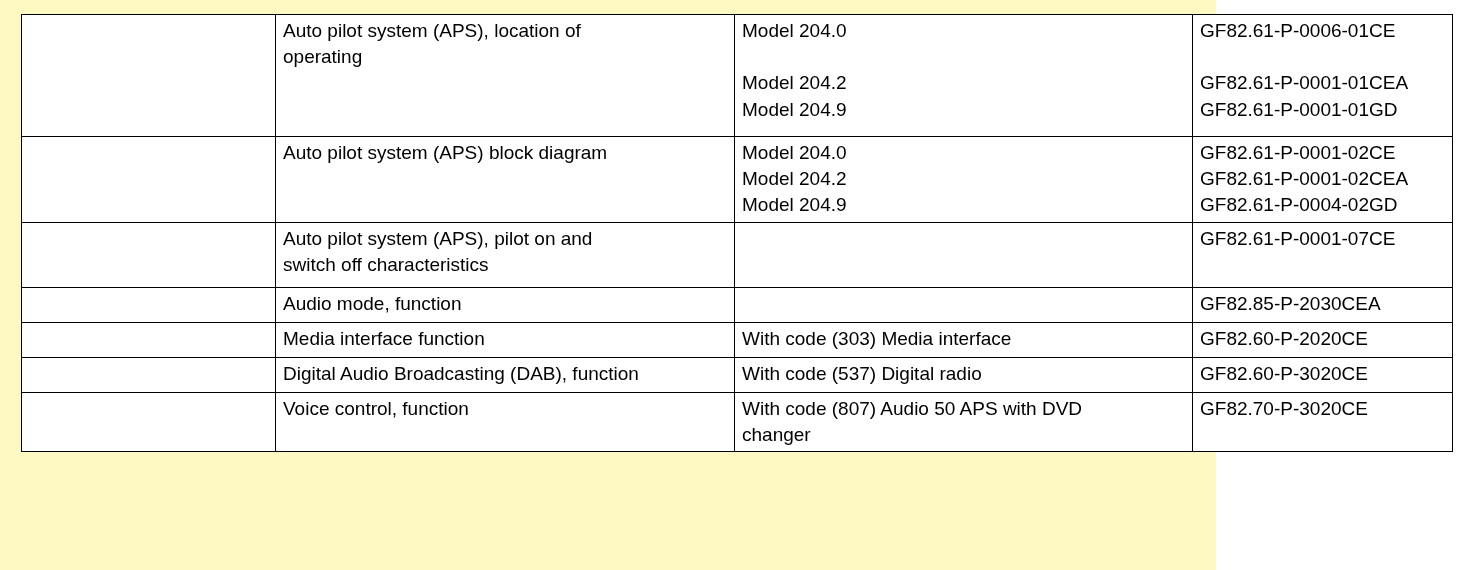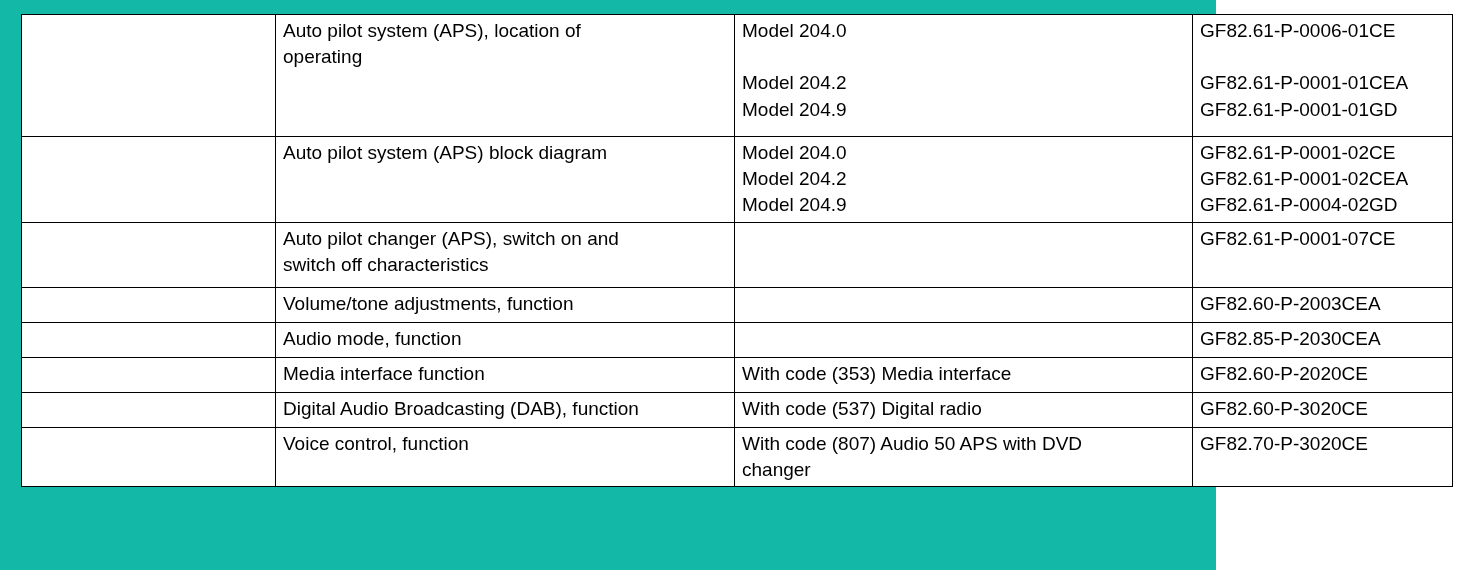--- a/index.html
+++ b/index.html
@@ -12,21 +12,21 @@
     height: 570px;
     font-family: "Liberation Sans", sans-serif;
     color: #000000;
     overflow: hidden;
   }
 
   .page {
     position: relative;
     width: 1216px;
     height: 570px;
-    background: #14b8a6;
+    background: #fef9c3;
   }
 
   
   .doc-table {
     position: absolute;
     left: 21px;
     top: 14px;
     width: 1431px;
     border-collapse: collapse;
     table-layout: fixed;
@@ -122,81 +122,63 @@
               <span class="ln">GF82.61-P-0004-02GD</span>
             </div>
           </td>
         </tr>
         <tr>
           <td class="r-desc">
             <div class="cell-lines"></div>
           </td>
           <td>
             <div class="cell-lines">
-              <span class="ln">Auto pilot changer (APS), switch on and</span>
+              <span class="ln">Auto pilot system (APS), pilot on and</span>
               <span class="ln">switch off characteristics</span>
             </div>
           </td>
           <td>
             <div class="cell-lines"></div>
           </td>
           <td>
             <div class="cell-lines">
               <span class="ln">GF82.61-P-0001-07CE</span>
             </div>
           </td>
         </tr>
         <tr>
           <td class="r-one">
             <div class="cell-lines"></div>
           </td>
           <td>
             <div class="cell-lines">
-              <span class="ln">Volume/tone adjustments, function</span>
-            </div>
-          </td>
-          <td>
-            <div class="cell-lines"></div>
-          </td>
-          <td>
-            <div class="cell-lines">
-              <span class="ln">GF82.60-P-2003CEA</span>
+              <span class="ln">Audio mode, function</span>
+            </div>
+          </td>
+          <td>
+            <div class="cell-lines"></div>
+          </td>
+          <td>
+            <div class="cell-lines">
+              <span class="ln">GF82.85-P-2030CEA</span>
             </div>
           </td>
         </tr>
         <tr>
           <td class="r-one">
             <div class="cell-lines"></div>
           </td>
           <td>
             <div class="cell-lines">
-              <span class="ln">Audio mode, function</span>
-            </div>
-          </td>
-          <td>
-            <div class="cell-lines"></div>
-          </td>
-          <td>
-            <div class="cell-lines">
-              <span class="ln">GF82.85-P-2030CEA</span>
-            </div>
-          </td>
-        </tr>
-        <tr>
-          <td class="r-one">
-            <div class="cell-lines"></div>
-          </td>
-          <td>
-            <div class="cell-lines">
               <span class="ln">Media interface function</span>
             </div>
           </td>
           <td>
             <div class="cell-lines">
-              <span class="ln">With code (353) Media interface</span>
+              <span class="ln">With code (303) Media interface</span>
             </div>
           </td>
           <td>
             <div class="cell-lines">
               <span class="ln">GF82.60-P-2020CE</span>
             </div>
           </td>
         </tr>
         <tr>
           <td class="r-one">

